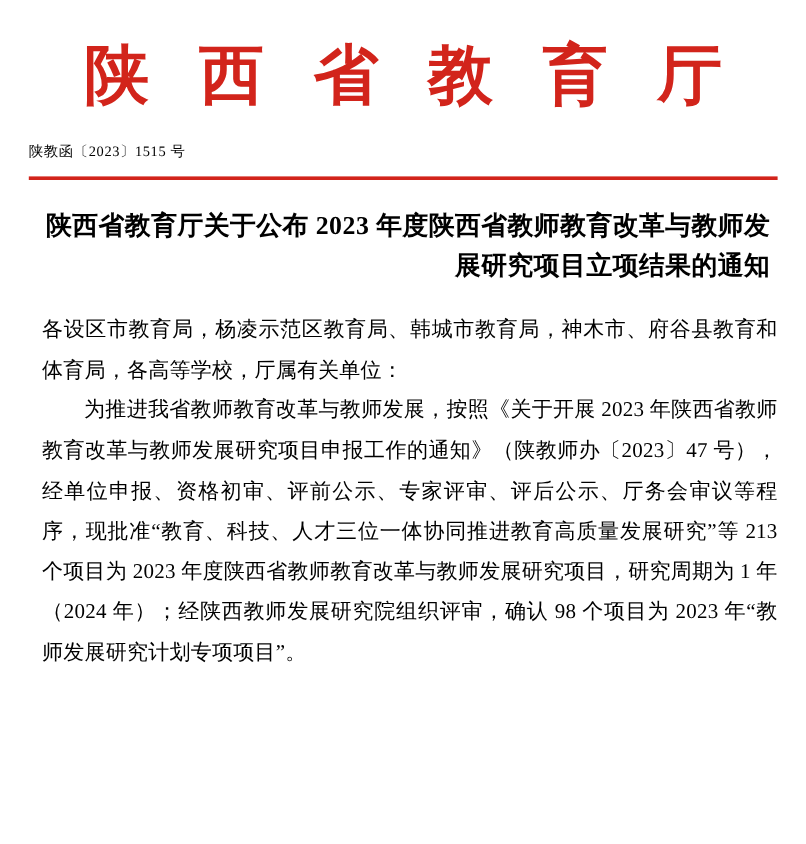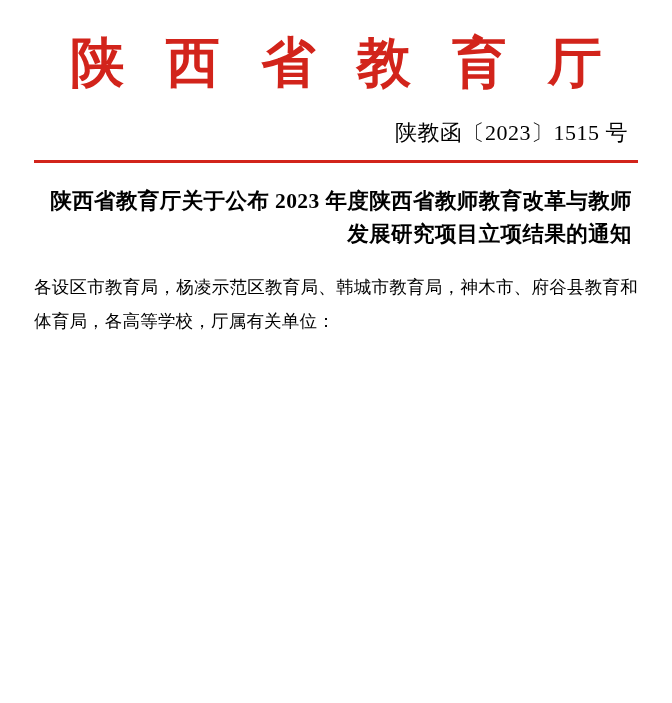--- a/index.html
+++ b/index.html
@@ -12,37 +12,37 @@
     background: #ffffff;
     font-family: "Liberation Serif", serif;
     color: #000000;
     overflow: hidden;
   }
   .page {
     position: relative;
     width: 672px;
     height: 703px;
     box-sizing: border-box;
-    padding: 0 34px;
+    padding: 0 24px;
   }
   .letterhead {
     text-align: center;
     color: #d2241b;
     font-family: "Liberation Serif", serif;
     font-weight: bold;
     font-size: 54px;
     letter-spacing: 14px;
     line-height: 1;
     padding-top: 36px;
     padding-left: 14px;
     white-space: nowrap;
   }
   .doc-number {
-    text-align: right;
-    font-size: 22px;
+    text-align: left;
+    font-size: 12px;
     margin-top: 28px;
     padding-right: 10px;
     letter-spacing: 0.5px;
   }
   .red-rule {
     height: 2.5px;
     background: #d2241b;
     margin-top: 12px;
   }
   .title {
@@ -55,20 +55,21 @@
     padding: 0 6px;
     letter-spacing: 0.4px;
   }
   .body-text {
     font-size: 17.5px;
     line-height: 1.92;
     margin-top: 20px;
     text-align: justify;
     text-justify: inter-ideograph;
     letter-spacing: 0.2px;
+    margin-left: 11px;
   }
   .body-text p {
     margin: 0;
   }
   .indent {
     text-indent: 2em;
   }
 </style>
 </head>
 <body>
@@ -78,15 +79,16 @@
   <div class="letterhead">陕 西 省 教 育 厅</div>
 
   <div class="doc-number">陕教函〔2023〕1515 号</div>
 
   <div class="red-rule"></div>
 
   <div class="title">陕西省教育厅关于公布 2023 年度陕西省教师教育改革与教师发展研究项目立项结果的通知</div>
 
   <div class="body-text">
     <p>各设区市教育局，杨凌示范区教育局、韩城市教育局，神木市、府谷县教育和体育局，各高等学校，厅属有关单位：</p>
+    <p class="indent">为推进我省教师教育改革与教师发展，按照《关于开展 2023 年陕西省教师教育改革与教师发展研究项目申报工作的通知》（陕教师办〔2023〕47 号），经单位申报、资格初审、评前公示、专家评审、评后公示、厅务会审议等程序，现批准“教育、科技、人才三位一体协同推进教育高质量发展研究”等 213 个项目为 2023 年度陕西省教师教育改革与教师发展研究项目，研究周期为 1 年（2024 年）；经陕西教师发展研究院组织评审，确认 98 个项目为 2023 年“教师发展研究计划专项项目”。</p>
   </div>
 
 </div>
 
 </body></html>

